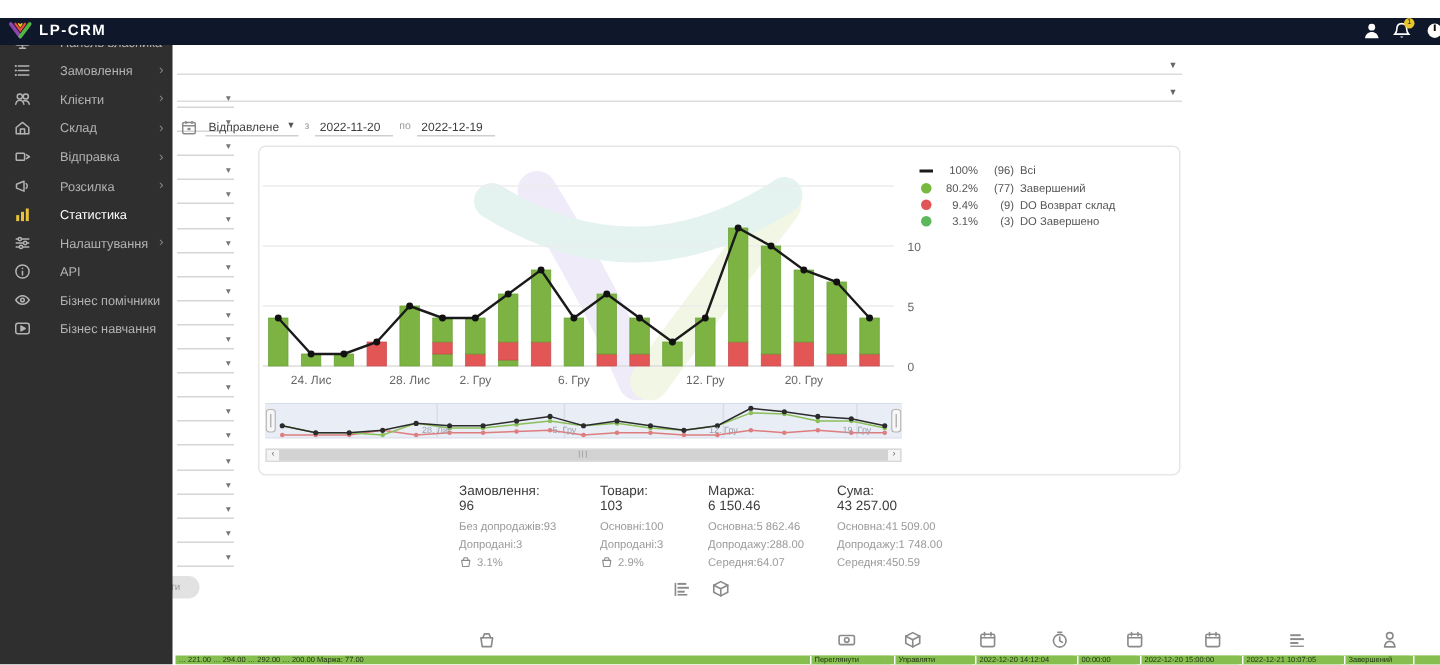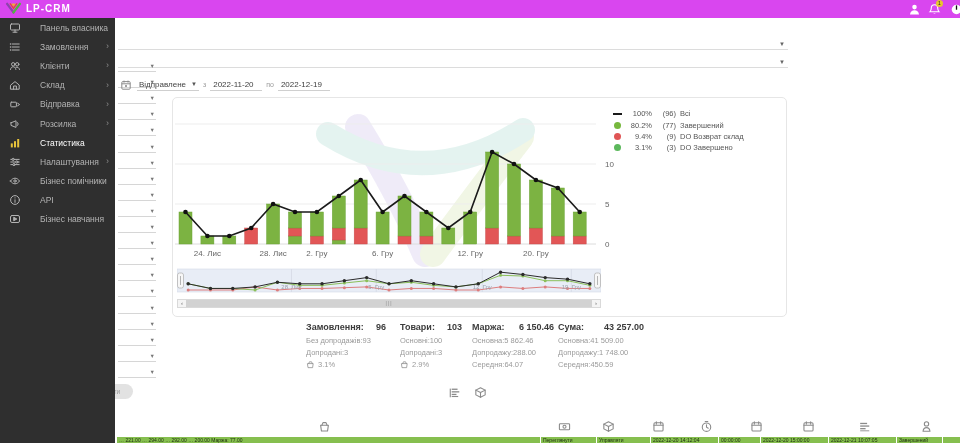--- a/index.html
+++ b/index.html
@@ -1,21 +1,21 @@
 <!DOCTYPE html>
 <html><head>
 <meta charset="utf-8">
 <style>
   * { margin:0; padding:0; box-sizing:border-box; }
   html,body { width:960px; height:443px; overflow:hidden; background:#fff;
     font-family:"Liberation Sans","DejaVu Sans",sans-serif; }
   #app { position:relative; width:960px; height:443px; background:#fff; }
 
   
-  .topbar { position:absolute; left:0; top:0; width:960px; height:18px; background:#d946ef; z-index:9; }
+  .topbar { position:absolute; left:0; top:12px; width:960px; height:18px; background:#0f172a; z-index:9; }
   .brand { position:absolute; left:26px; top:3px; color:#fff; font-size:10px; font-weight:bold; letter-spacing:1px; }
   .logo { position:absolute; left:5px; top:1px; }
   .tb-ic { position:absolute; top:2px; width:14px; height:14px; }
   .tb-user { left:908px; } .tb-bell { left:928px; } .tb-exit { left:950px; }
   .badge { position:absolute; left:936px; top:0px; min-width:7px; height:7px; background:#e7c62d; color:#222;
     font-size:5px; line-height:7px; text-align:center; border-radius:4px; padding:0 1px; z-index:10; }
 
   
   .sidebar { position:absolute; left:0; top:18px; width:115px; height:425px; background:#2f2f2f; z-index:6; }
   .side-item { position:relative; height:19.2px; display:flex; align-items:center; padding-left:9px; color:#b3b3b3;
@@ -56,21 +56,21 @@
   .lg-cnt { width:20px; text-align:right; margin-right:4px; }
   #nav-svg { position:absolute; left:4px; top:170px; }
   .scrollbar { position:absolute; left:4px; top:201px; width:424px; height:9px; background:#e9e9e9; border:1px solid #d9d9d9; }
   .sb-thumb { position:absolute; left:8px; right:8px; top:0; bottom:0; background:#d2d2d2; }
   .sb-grip { position:absolute; left:50%; top:0; transform:translateX(-50%); font-size:5px; color:#8d8d8d; line-height:7px; letter-spacing:1px; }
   .sb-arrow { position:absolute; top:0; width:8px; height:7px; background:#f4f4f4; color:#666; font-size:6px; line-height:7px; text-align:center; }
   .sb-left { left:0; } .sb-right { right:0; }
 
   
   .stat-col { position:absolute; top:322px; }
-  .st-title { display:flex; justify-content:space-between; font-size:9px; font-weight:bold; color:#3c3c3c; margin-bottom:4px; }
+  .st-title { display:flex; justify-content:space-between; font-size:9px; font-weight:normal; color:#3c3c3c; margin-bottom:4px;flex-direction:column; }
   .st-row { display:flex; justify-content:flex-start; font-size:7.5px; color:#9a9a9a; margin-bottom:3px; }
   .st-basket { display:flex; align-items:center; font-size:7.5px; color:#9a9a9a; margin-top:1px; }
   .st-basket .ic { width:9px; height:9px; flex:0 0 9px; margin-right:3px; }
 
   
   .toggle-ic { position:absolute; top:386px; width:13px; height:13px; cursor:pointer; }
   .bot-ic { position:absolute; top:420px; width:13px; height:13px; }
   .green-row { position:absolute; left:117px; top:437px; width:843px; height:6px; background:#86bf4f; z-index:4; overflow:hidden; }
   .gr-sum { position:absolute; left:2px; top:0px; font-size:5px; color:#1d2e10; white-space:nowrap; }
   .gr-cell { position:absolute; top:0; height:10px; background:#86bf4f; border-left:1px solid #fff; font-size:5px;
@@ -191,34 +191,34 @@
             <circle cx="7.8" cy="6" r="1.1" fill="#2f2f2f"></circle>
             <circle cx="5" cy="8.6" r="1.1" fill="#2f2f2f"></circle>
           </svg>
         </span>
         <span class="lbl">Налаштування</span>
         <span class="chev">›</span>
       </div>
       <div class="side-item">
         <span class="ic">
           <svg viewBox="0 0 12 12" width="100%" height="100%" fill="none" stroke="currentColor" stroke-width="1" stroke-linecap="round" stroke-linejoin="round">
+            <circle cx="6" cy="6" r="4.4"></circle>
+            <path d="M6 3.8v.2M6 5.8v2.6"></path>
+          </svg>
+        </span>
+        <span class="lbl">API</span>
+      </div>
+      <div class="side-item">
+        <span class="ic">
+          <svg viewBox="0 0 12 12" width="100%" height="100%" fill="none" stroke="currentColor" stroke-width="1" stroke-linecap="round" stroke-linejoin="round">
             <path d="M1.5 6c1.3-1.9 2.8-2.8 4.5-2.8S9.2 4.1 10.5 6C9.2 7.9 7.7 8.8 6 8.8S2.8 7.9 1.5 6z"></path>
             <circle cx="6" cy="6" r="1.2"></circle>
           </svg>
         </span>
         <span class="lbl">Бізнес помічники</span>
-      </div>
-      <div class="side-item">
-        <span class="ic">
-          <svg viewBox="0 0 12 12" width="100%" height="100%" fill="none" stroke="currentColor" stroke-width="1" stroke-linecap="round" stroke-linejoin="round">
-            <circle cx="6" cy="6" r="4.4"></circle>
-            <path d="M6 3.8v.2M6 5.8v2.6"></path>
-          </svg>
-        </span>
-        <span class="lbl">API</span>
       </div>
       <div class="side-item">
         <span class="ic">
           <svg viewBox="0 0 12 12" width="100%" height="100%" fill="none" stroke="currentColor" stroke-width="1" stroke-linecap="round" stroke-linejoin="round">
             <rect x="1.5" y="2.5" width="9" height="7" rx="1.5"></rect>
             <path d="M5 4.4l2.8 1.6L5 7.6z" fill="currentColor"></path>
           </svg>
         </span>
         <span class="lbl">Бізнес навчання</span>
       </div>

